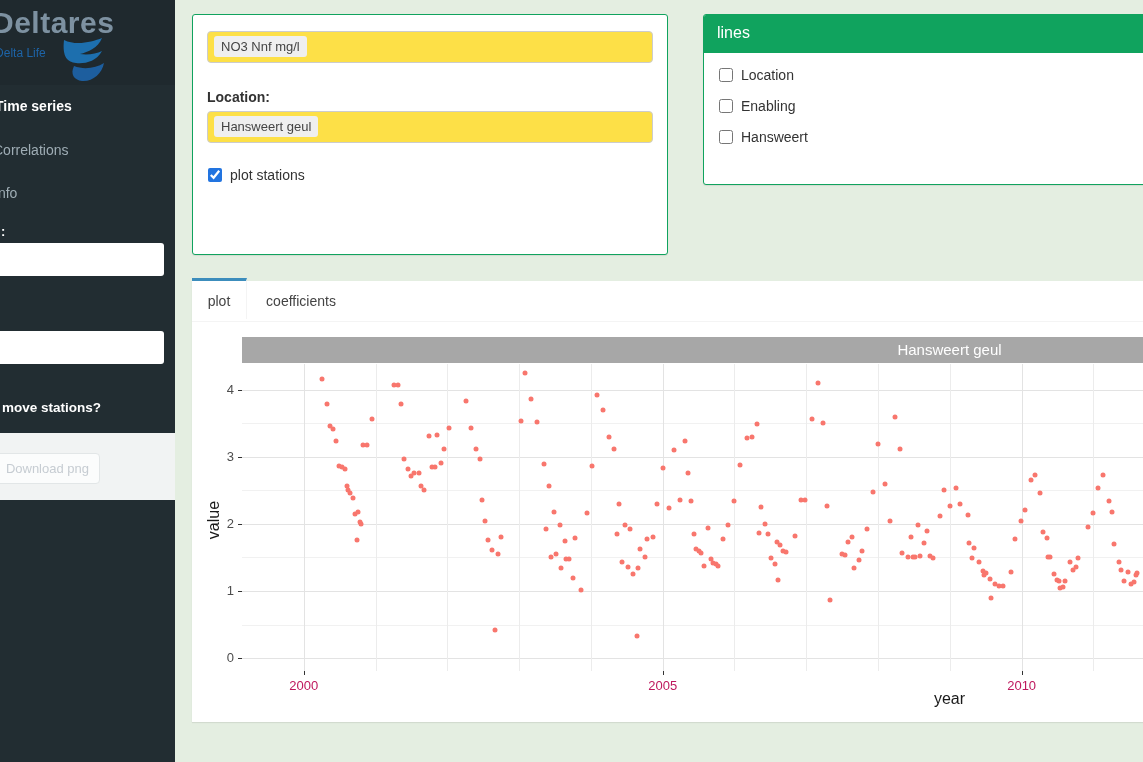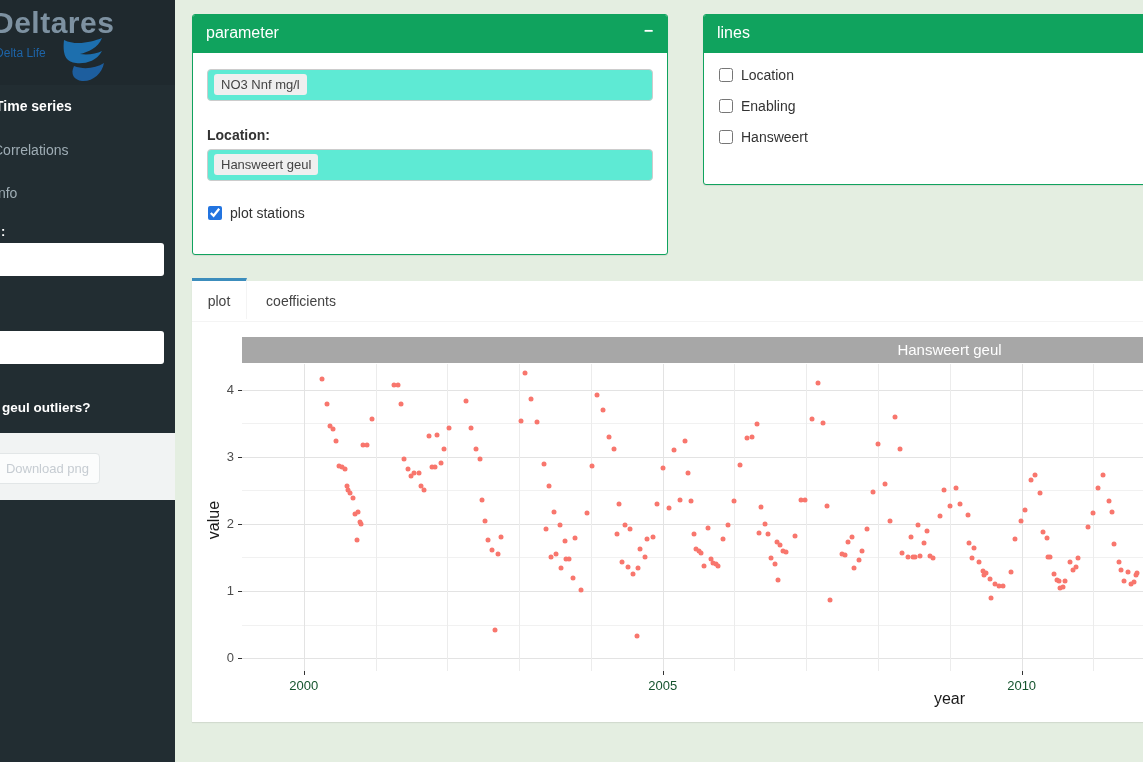--- a/index.html
+++ b/index.html
@@ -27,21 +27,21 @@
   
   .main{position:absolute;left:175px;top:0;width:1510px;height:762px;background:#e4eee1;}
 
   .box{position:absolute;background:#ffffff;border:1px solid #10a35e;border-radius:3px;
     box-shadow:0 1px 1px rgba(0,0,0,0.08);}
   .box-header{height:38px;background:#10a35e;border-radius:2px 2px 0 0;position:relative;}
   .box-title{position:absolute;left:13px;top:9px;color:#ffffff;font-size:16px;}
   .box-collapse{position:absolute;right:14px;top:7px;color:#ffffff;font-size:16px;font-weight:bold;cursor:pointer;}
   .box-body{padding:10px 14px;}
   .field-label{font-weight:bold;font-size:14px;color:#333;}
-  .sel-input{margin-top:6px;height:32px;border:1px solid #ccc;border-radius:4px;background:#5eead4;
+  .sel-input{margin-top:6px;height:32px;border:1px solid #ccc;border-radius:4px;background:#fde047;
     padding:4px 6px;}
   .sel-item{display:inline-block;background:#efefef;border-radius:3px;padding:3px 7px;font-size:13px;color:#444;}
   .check-row{display:flex;align-items:center;font-size:14px;color:#333;}
   .check-row input{width:14px;height:14px;margin:0 8px 0 1px;accent-color:#2274e0;}
 
   
   .tabpanel{position:absolute;left:17px;top:281px;width:1481px;height:441px;background:#ffffff;
     box-shadow:0 1px 1px rgba(0,0,0,0.08);}
   .tab-nav{position:absolute;left:0;top:0;width:100%;height:41px;border-bottom:1px solid #f4f4f4;}
   .tab{position:absolute;top:0;height:41px;text-align:center;font-size:14px;color:#444;
@@ -55,21 +55,21 @@
     color:#ffffff;font-size:15px;text-align:center;padding-top:4px;}
   .panel{position:absolute;left:50px;top:83px;width:1415px;height:307px;background:#ffffff;}
   .gl{position:absolute;}
   .gl.h{left:0;width:100%;height:1px;}
   .gl.v{top:0;width:1px;height:100%;}
   .gl.major{background:#e3e3e3;}
   .gl.minor{background:#f1f1f1;}
   .gl.vyear{background:#ececec;}
   .pt{position:absolute;width:5px;height:5px;border-radius:50%;transform:translate(-50%,-50%);}
   .ytick-label{position:absolute;width:32px;text-align:right;font-size:13px;color:#4d4d4d;}
-  .xtick-label{position:absolute;width:60px;text-align:center;font-size:13px;color:#14532d;top:397px;}
+  .xtick-label{position:absolute;width:60px;text-align:center;font-size:13px;color:#be185d;top:397px;}
   .ytick-mark{position:absolute;width:4px;height:1px;background:#333;left:46px;}
   .xtick-mark{position:absolute;width:1px;height:4px;background:#333;top:390px;}
   .y-axis-title{position:absolute;left:-8px;top:230px;font-size:16px;color:#1a1a1a;
     transform:rotate(-90deg);transform-origin:center;width:60px;text-align:center;}
   .x-axis-title{position:absolute;top:409px;width:80px;text-align:center;font-size:16px;color:#1a1a1a;}
 </style>
 </head>
 <body>
 
 <aside class="sidebar">
@@ -93,34 +93,30 @@
   </div>
 
   <div class="side-label">:</div>
   <div class="side-input" style="top:243px;">
     
   </div>
   <div class="side-input" style="top:331px;">
     
   </div>
 
-  <div class="outliers-label">geul outliers?</div>
+  <div class="outliers-label">move stations?</div>
 
   <div class="dl-panel">
     <div class="dl-btn">Download png</div>
   </div>
 </aside>
 
 <div class="main">
 
   <div class="box" style="left:17px;top:14px;width:476px;height:241px;">
-    <div class="box-header">
-      <span class="box-title">parameter</span>
-      <span class="box-collapse">−</span>
-    </div>
     <div class="box-body">
       <div class="sel-input">
         <span class="sel-item">NO3 Nnf mg/l</span>
       </div>
       <div class="field-label" style="margin-top:26px;">Location:</div>
       <div class="sel-input">
         <span class="sel-item">Hansweert geul</span>
       </div>
       <div class="check-row" style="margin-top:24px;">
         <input type="checkbox" checked="" style="">

